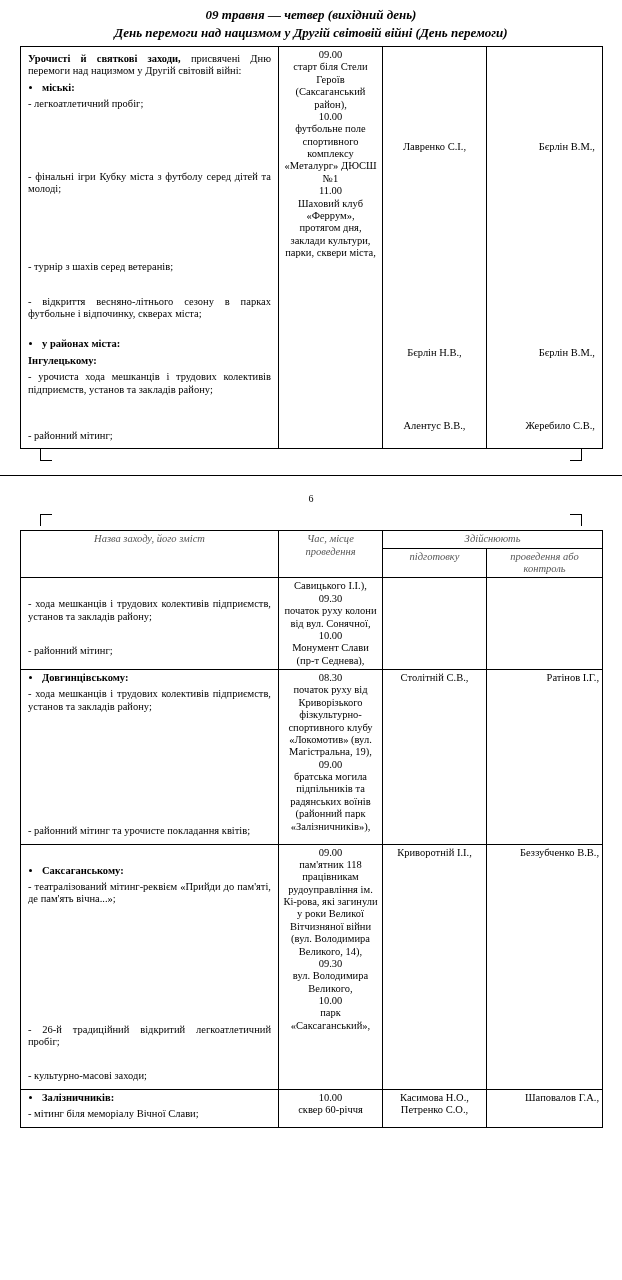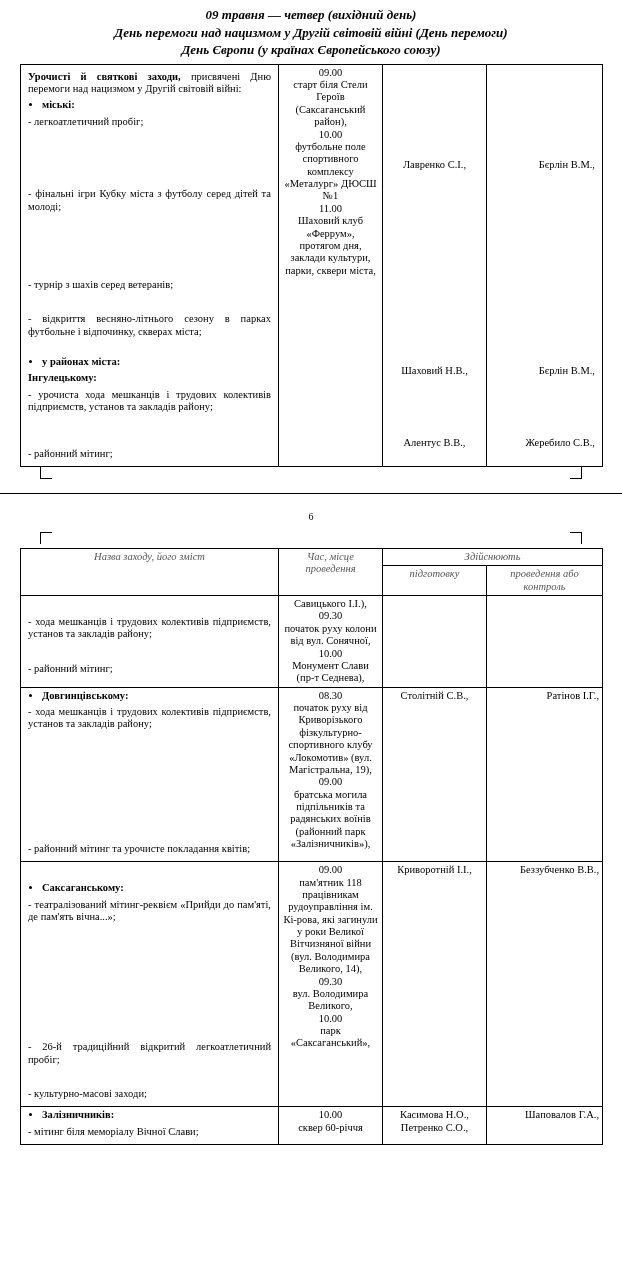--- a/index.html
+++ b/index.html
@@ -94,21 +94,20 @@
   .spacer-top { height: 10px; }
 </style>
 </head>
 <body>
 
 <div class="page">
 
   <div class="hdr-block">
     <span class="hdr-line">09 травня  —  четвер (вихідний день)</span>
     <span class="hdr-line">День перемоги над нацизмом у Другій світовій війні (День перемоги)</span>
-    <span class="hdr-line">День Європи (у країнах Європейського союзу)</span>
   </div>
 
   <table class="doc">
     <colgroup>
       <col class="c-name">
         <col class="c-time">
         <col class="c-prep">
         <col class="c-ctrl">
     </colgroup>
     <tbody>
@@ -138,21 +137,21 @@
 старт біля Стели Героїв (Саксаганський район),
 10.00
 футбольне поле спортивного комплексу «Металург» ДЮСШ №1
 11.00
 Шаховий клуб «Феррум»,
 протягом дня, заклади культури, парки, сквери міста,</td>
         <td class="c-prep">
           <p style="height:84px">&nbsp;</p>
           <p>Лавренко С.І.,</p>
           <p style="height:186px">&nbsp;</p>
-          <p>Шаховий Н.В.,</p>
+          <p>Бєрлін Н.В.,</p>
           <p style="height:52px">&nbsp;</p>
           <p>Алентус В.В.,</p>
         </td>
         <td class="c-ctrl">
           <p style="height:84px">&nbsp;</p>
           <p>Бєрлін В.М.,</p>
           <p style="height:186px">&nbsp;</p>
           <p>Бєрлін В.М.,</p>
           <p style="height:52px">&nbsp;</p>
           <p>Жеребило С.В.,</p>

